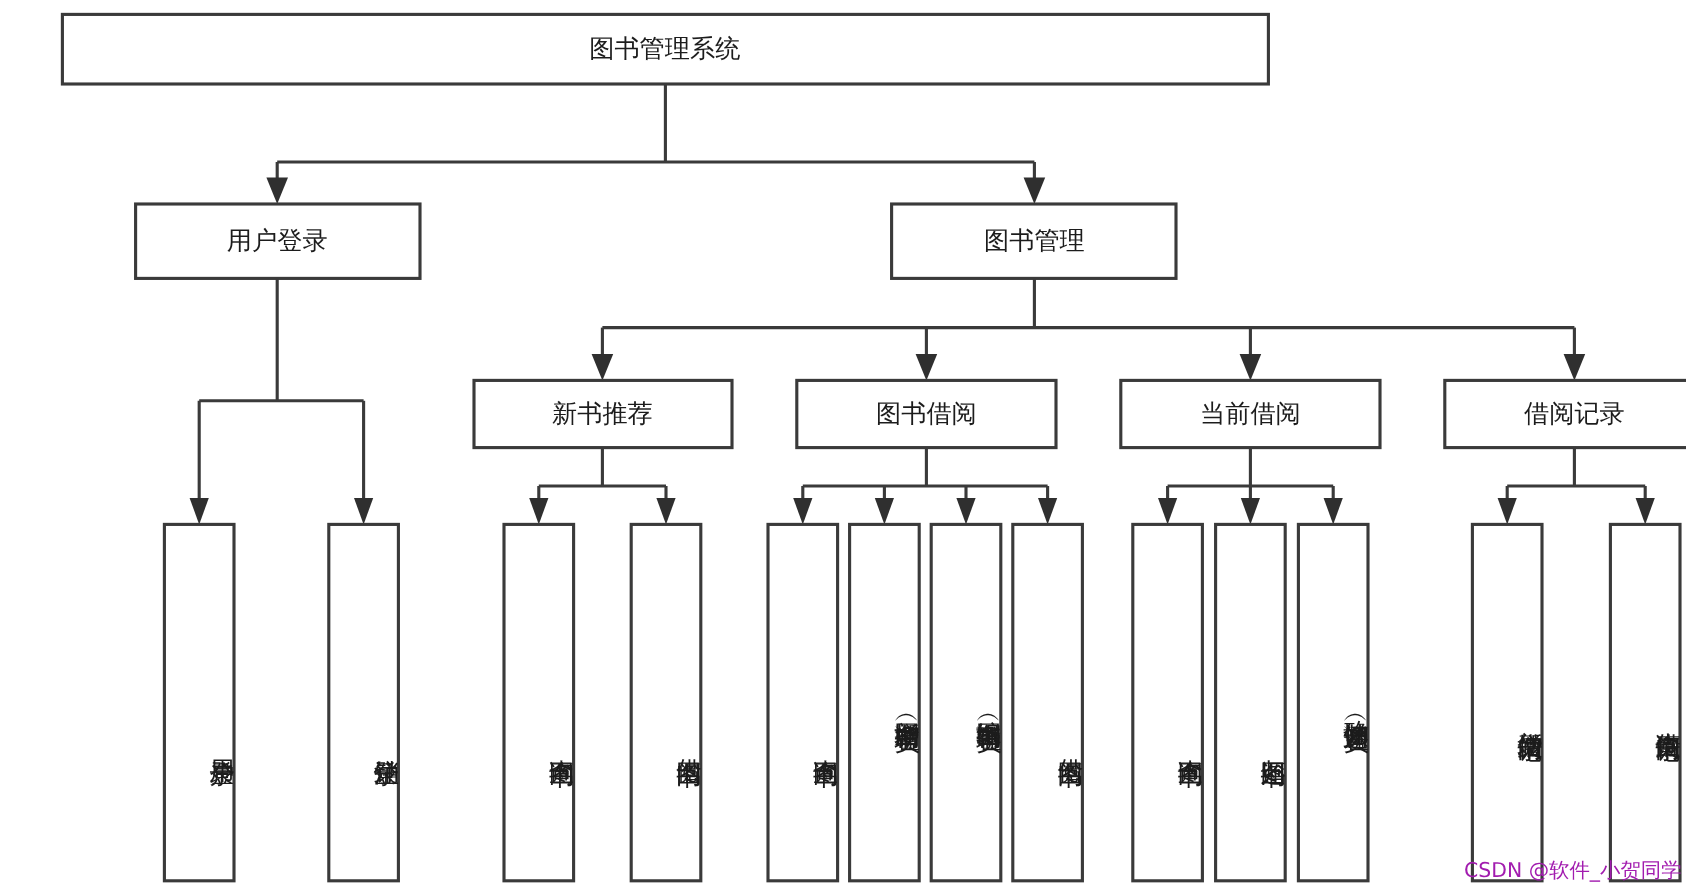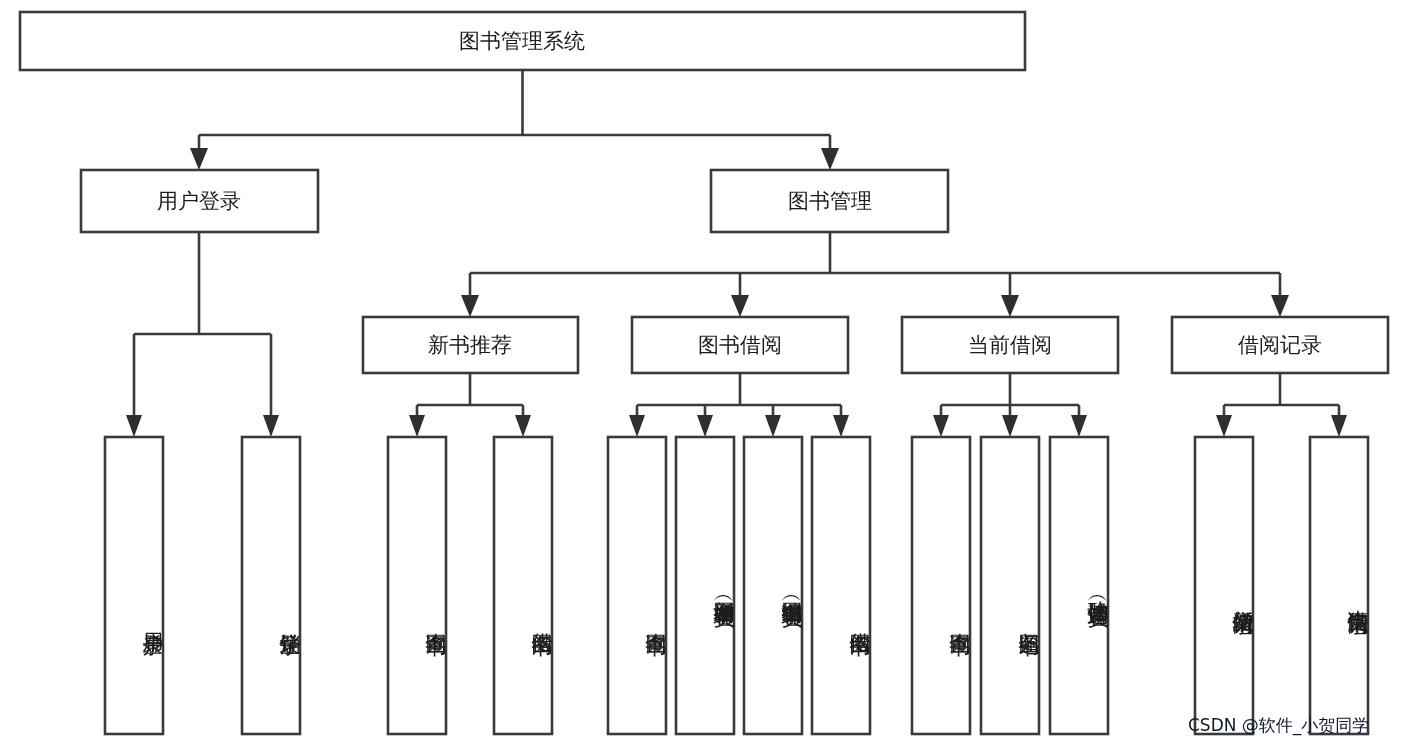--- a/index.html
+++ b/index.html
@@ -12,20 +12,21 @@
     width: 1405px;
     height: 747px;
     font-family: "DejaVu Sans", "Liberation Sans", sans-serif;
     overflow: hidden;
   }
   #diagram-root {
     position: relative;
     width: 1169px;
     height: 747px;
     background: #ffffff;
+    margin-left: 32px;
   }
   svg.diagram {
     position: absolute;
     top: 0;
     left: 0;
     width: 1405px;
     height: 747px;
     display: block;
   }
   .node-box {
@@ -66,21 +67,21 @@
     white-space: nowrap;
     pointer-events: none;
     user-select: none;
   }
   .watermark {
     position: absolute;
     left: 1188px;
     top: 714px;
     font-family: "DejaVu Sans", "Liberation Sans", sans-serif;
     font-size: 17px;
-    color: #0f172a;
+    color: #a21caf;
     white-space: nowrap;
     user-select: none;
   }
 </style>
 </head>
 <body>
 
 <div id="diagram-root">
 
   <svg class="diagram" viewBox="0 0 1405 747">

